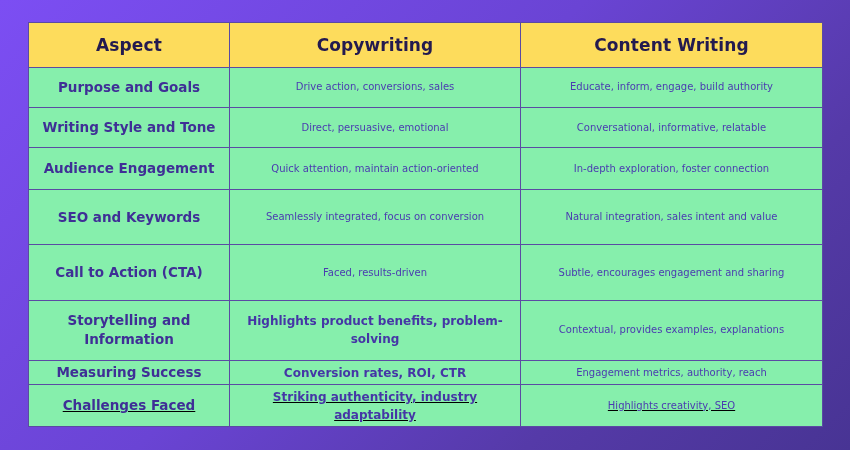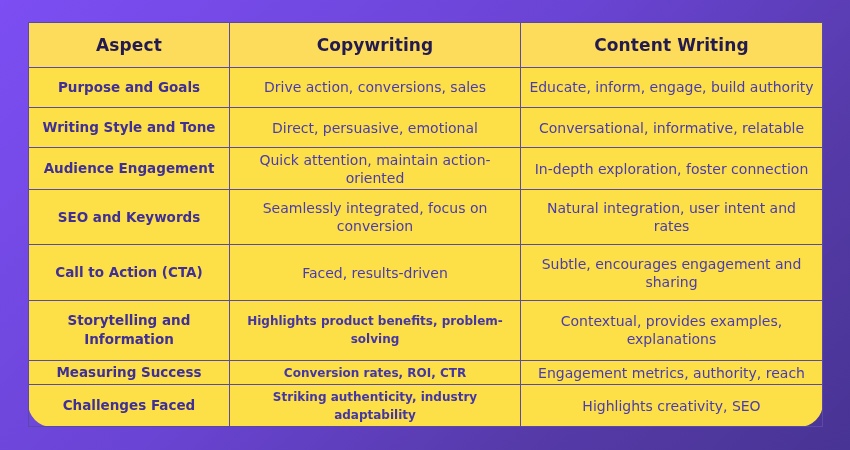--- a/index.html
+++ b/index.html
@@ -19,22 +19,21 @@
       left: 28px;
       top: 22px;
       width: 794px;
       height: 405px;
     }
     table {
       border-collapse: collapse;
       width: 794px;
       height: 405px;
       table-layout: fixed;
-      background: #fde047;
-      border-radius: 24px;
+      background: #86efac;
     }
     col.c1 { width: 201px; }
     col.c2 { width: 291px; }
     col.c3 { width: 302px; }
     th, td {
       border: 1px solid #5b4aa3;
       text-align: center;
       vertical-align: middle;
       padding: 0 6px;
       color: #4a3aa8;
@@ -47,37 +46,37 @@
       height: 44px;
       letter-spacing: 0.1px;
     }
     td.aspect {
       font-weight: bold;
       font-size: 13.5px;
       color: #3f2f96;
       line-height: 19px;
     }
     td.val {
-      font-size: 14px;
+      font-size: 10px;
       line-height: 18px;
       color: #4a3bb0;
     }
     td.val.medium {
       font-weight: bold;
       color: #4536a6;
       font-size: 12px;
     }
     tr.r1 { height: 38px; }
     tr.r2 { height: 39px; }
     tr.r3 { height: 40px; margin-top: 10px; }
     tr.r4 { height: 53px; margin-left: 36px; }
     tr.r5 { height: 53px; }
     tr.r6 { height: 58px; }
     tr.r7 { height: 23px; }
-    tr.r8 { height: 40px; }
+    tr.r8 { height: 40px; text-decoration: underline; }
   </style>
 </head>
 <body>
 
 <div class="table-wrap">
   <table>
     <colgroup>
       <col class="c1">
         <col class="c2">
         <col class="c3">
@@ -101,21 +100,21 @@
         <td class="val">Conversational, informative, relatable</td>
       </tr>
       <tr class="r3">
         <td class="aspect">Audience Engagement</td>
         <td class="val">Quick attention, maintain action-oriented</td>
         <td class="val">In-depth exploration, foster connection</td>
       </tr>
       <tr class="r4">
         <td class="aspect">SEO and Keywords</td>
         <td class="val">Seamlessly integrated, focus on conversion</td>
-        <td class="val">Natural integration, user intent and rates</td>
+        <td class="val">Natural integration, sales intent and value</td>
       </tr>
       <tr class="r5">
         <td class="aspect">Call to Action (CTA)</td>
         <td class="val">Faced, results-driven</td>
         <td class="val">Subtle, encourages engagement and sharing</td>
       </tr>
       <tr class="r6">
         <td class="aspect">Storytelling and Information</td>
         <td class="val medium">Highlights product benefits, problem-solving</td>
         <td class="val">Contextual, provides examples, explanations</td>

